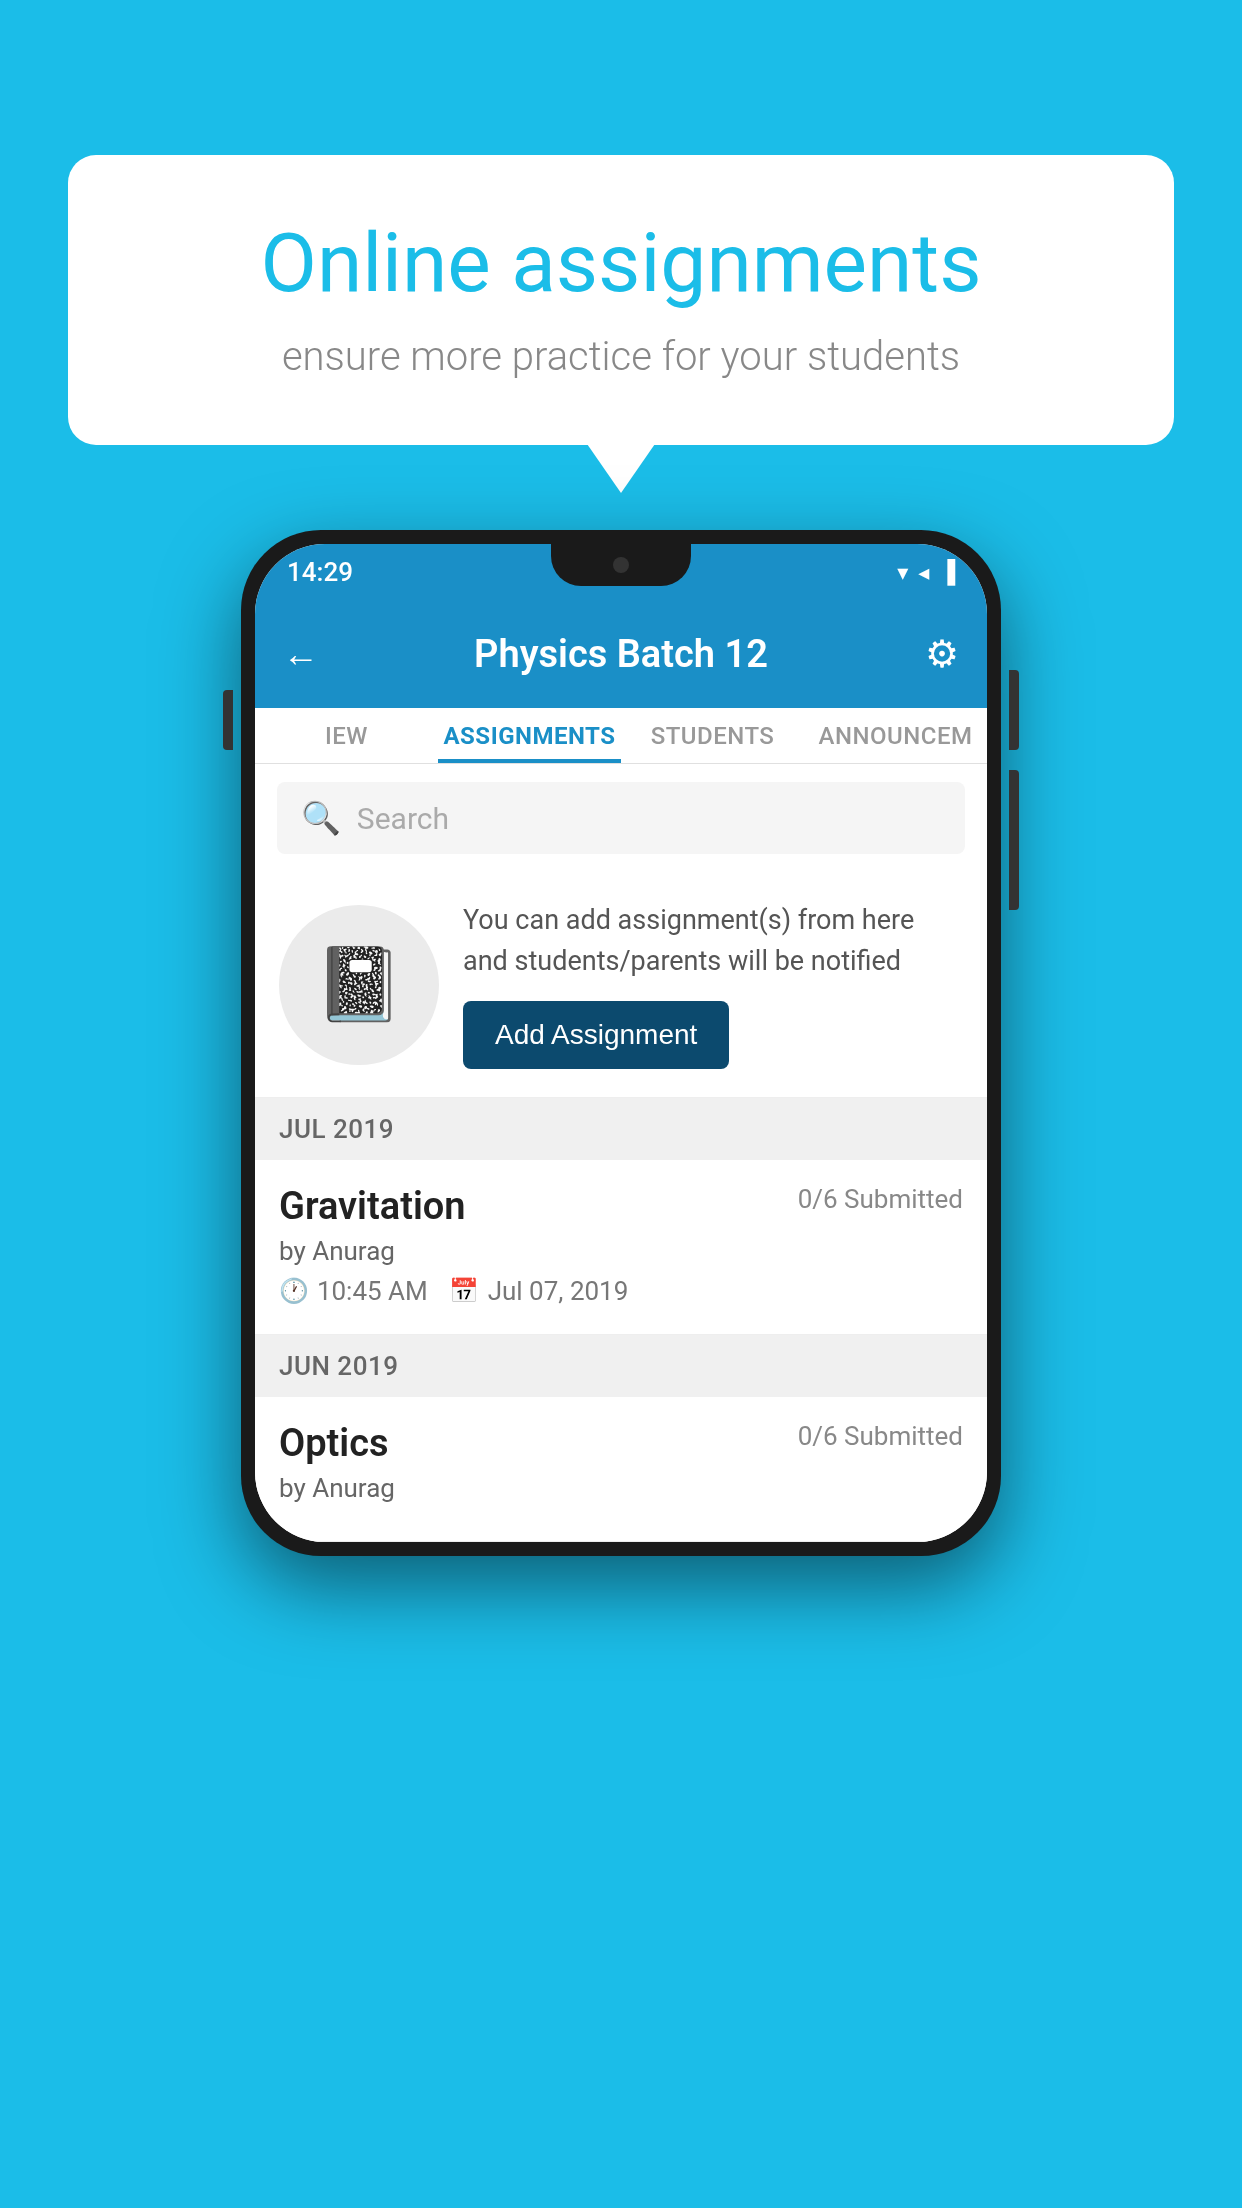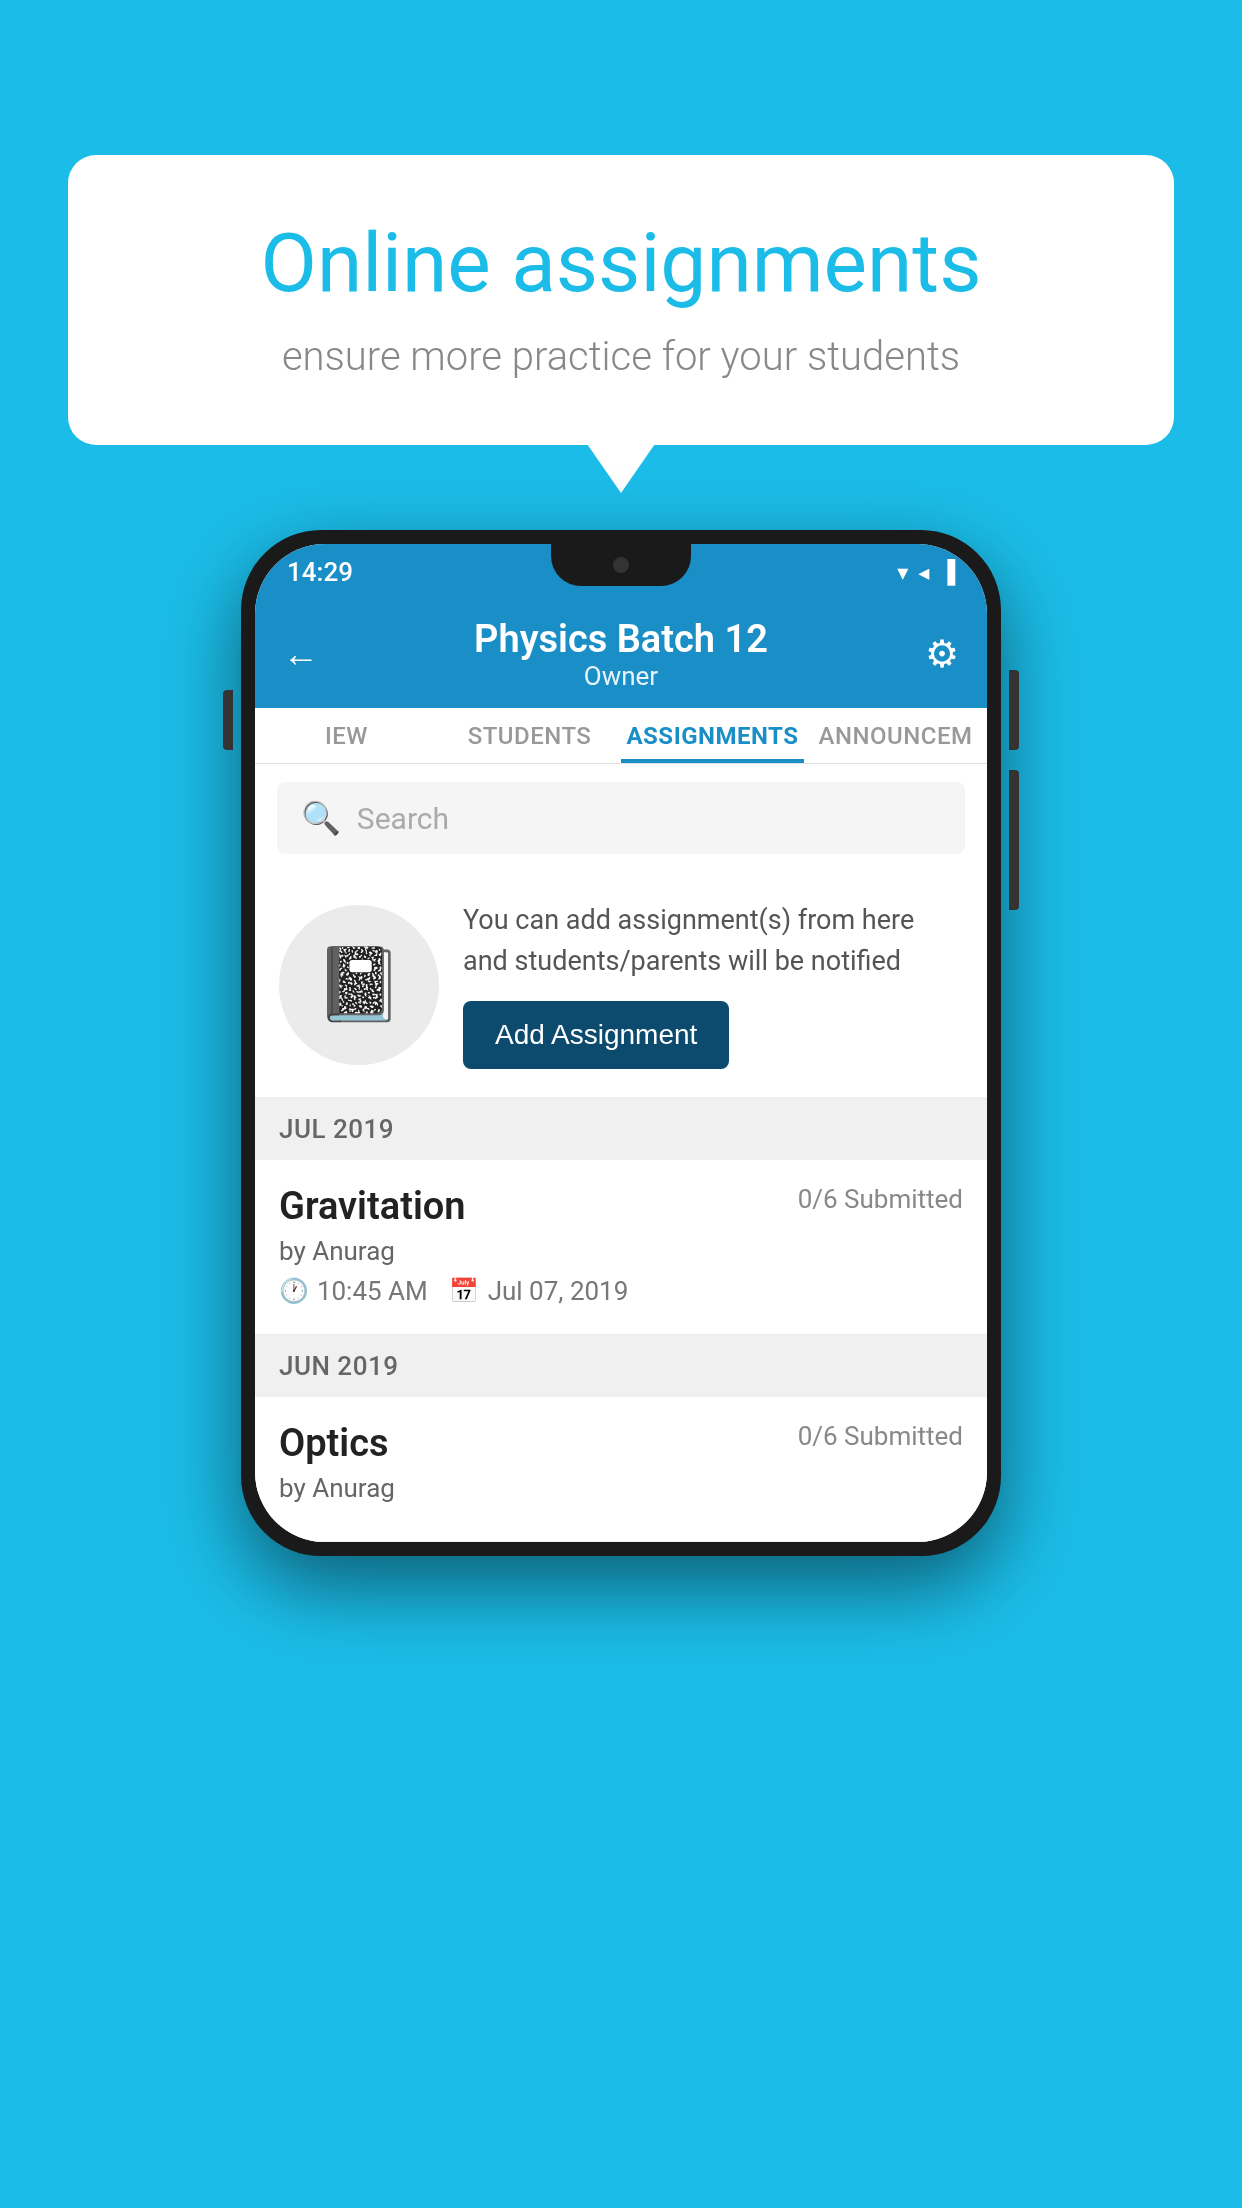--- a/index.html
+++ b/index.html
@@ -361,34 +361,33 @@
           <span>▾</span>
           <span>◂</span>
           <span>▐</span>
         </div>
       </div>
 
       <div class="app-bar">
         <div class="back-arrow">←</div>
         <div class="app-bar-title-block">
           <div class="app-bar-title">Physics Batch 12</div>
-          <div class="app-bar-subtitle">Owner</div>
         </div>
         <div class="settings-icon">⚙</div>
       </div>
 
       <div class="tabs-bar">
         <div class="tab">
           <span>IEW</span>
         </div>
+        <div class="tab active">
+          <span>ASSIGNMENTS</span>
+        </div>
         <div class="tab">
           <span>STUDENTS</span>
-        </div>
-        <div class="tab active">
-          <span>ASSIGNMENTS</span>
         </div>
         <div class="tab">
           <span>ANNOUNCEM</span>
         </div>
       </div>
 
       <div class="search-container">
         <div class="search-bar">
           <span class="search-icon-el">🔍</span>
           <span class="search-placeholder">Search</span>

